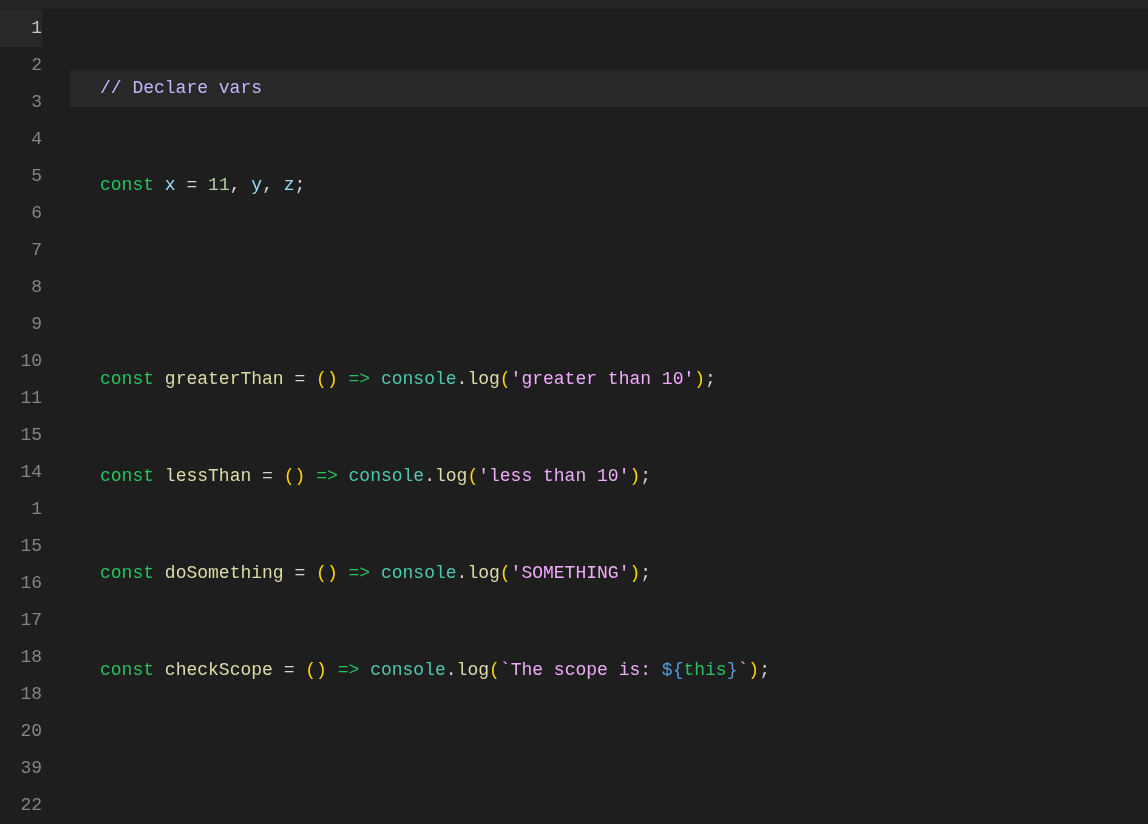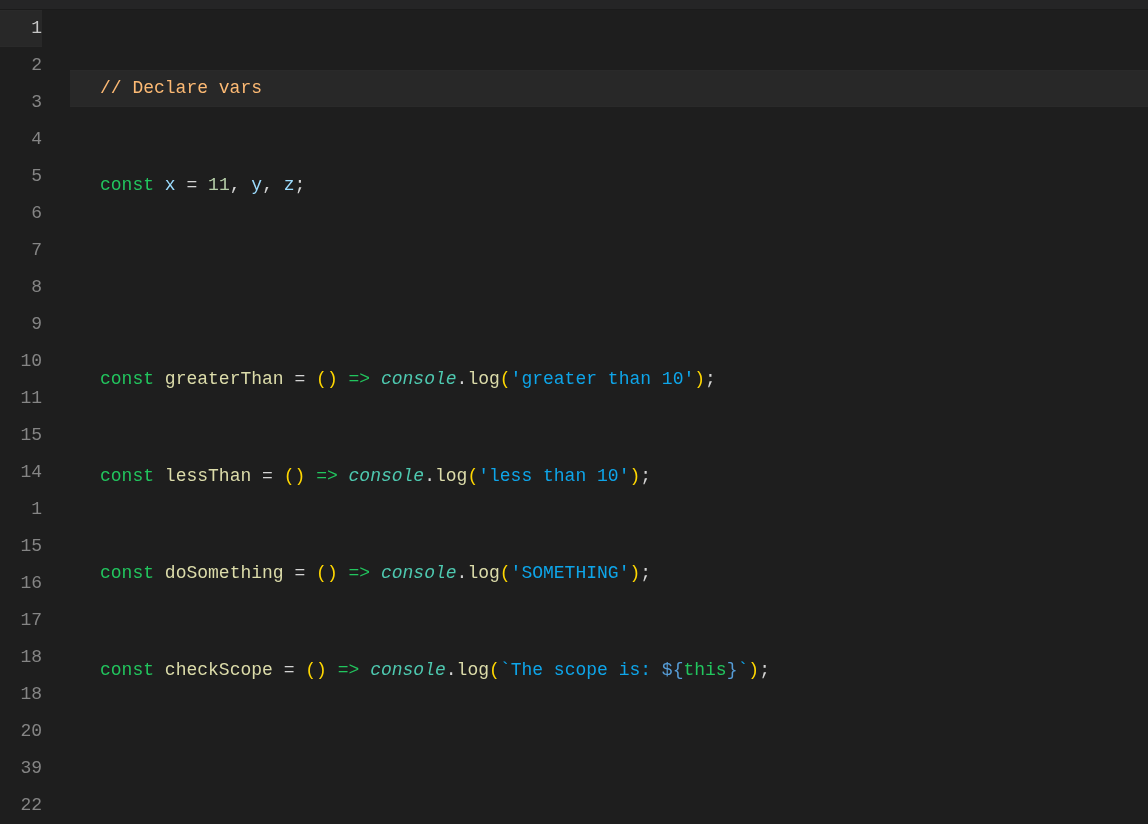--- a/index.html
+++ b/index.html
@@ -44,27 +44,27 @@
   .gline {
     height: 37px;
     line-height: 37px;
   }
   .current-line {
     background: #282828;
     box-shadow: inset 0 1px 0 #2a2a2a, inset 0 -1px 0 #2a2a2a;
   }
   .gutter .current-line { color: #c6c6c6; }
   
-  .c-comment { color: #fdba74; }
+  .c-comment { color: #c4b5fd; }
   .c-keyword { color: #22c55e; }
   .c-var     { color: #9CDCFE; }
   .c-func    { color: #DCDCAA; }
-  .c-obj     { color: #4EC9B0; font-style: italic; }
+  .c-obj     { color: #4EC9B0; }
   .c-num     { color: #B5CEA8; }
-  .c-str     { color: #0ea5e9; text-align: right; }
+  .c-str     { color: #f0abfc; text-align: right; }
   .c-punc    { color: #D4D4D4; }
   .c-yellow  { color: #FFD700; }
   .c-tpl     { color: #569CD6; }
 </style>
 </head>
 <body>
 
 <div class="tabbar"></div>
 
 <div class="editor">

